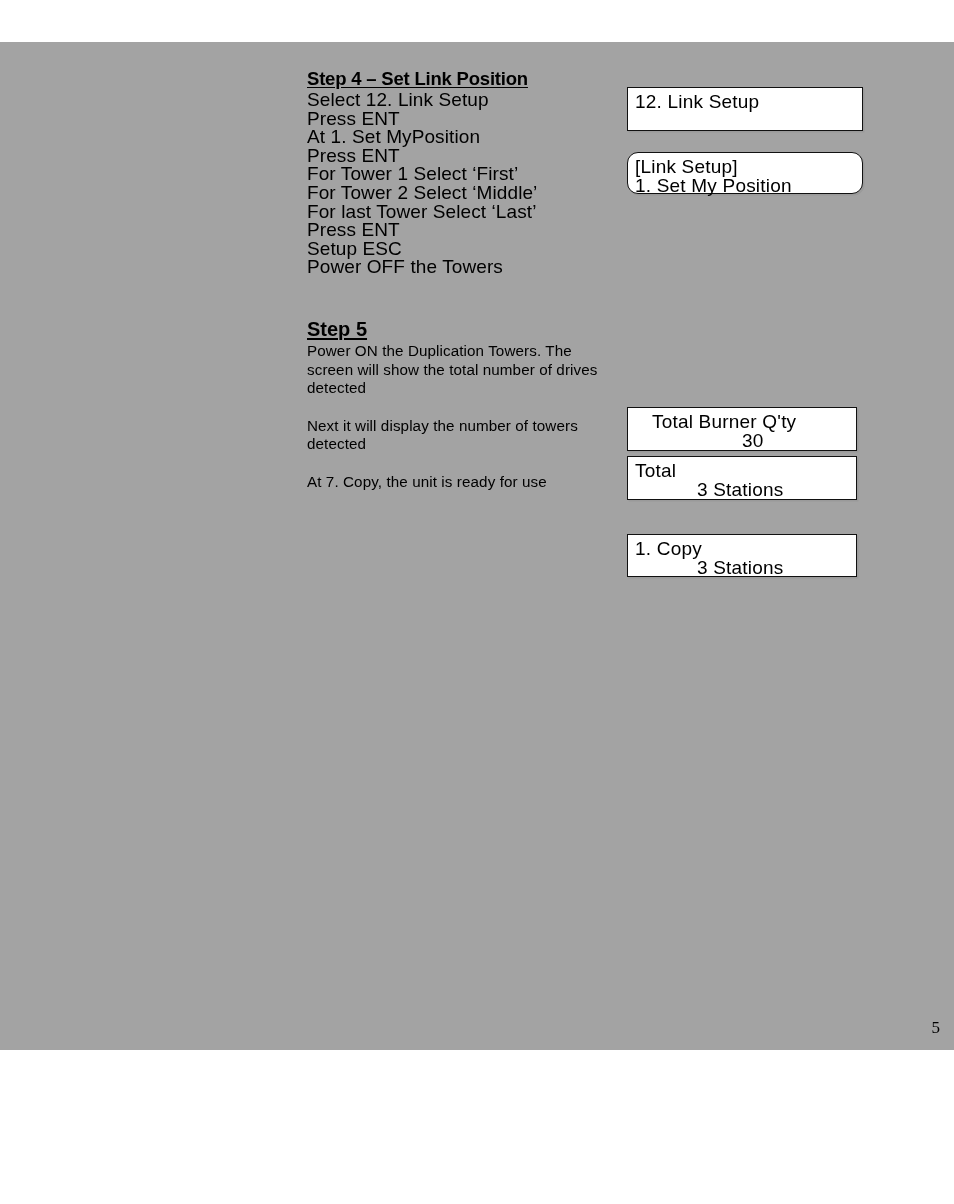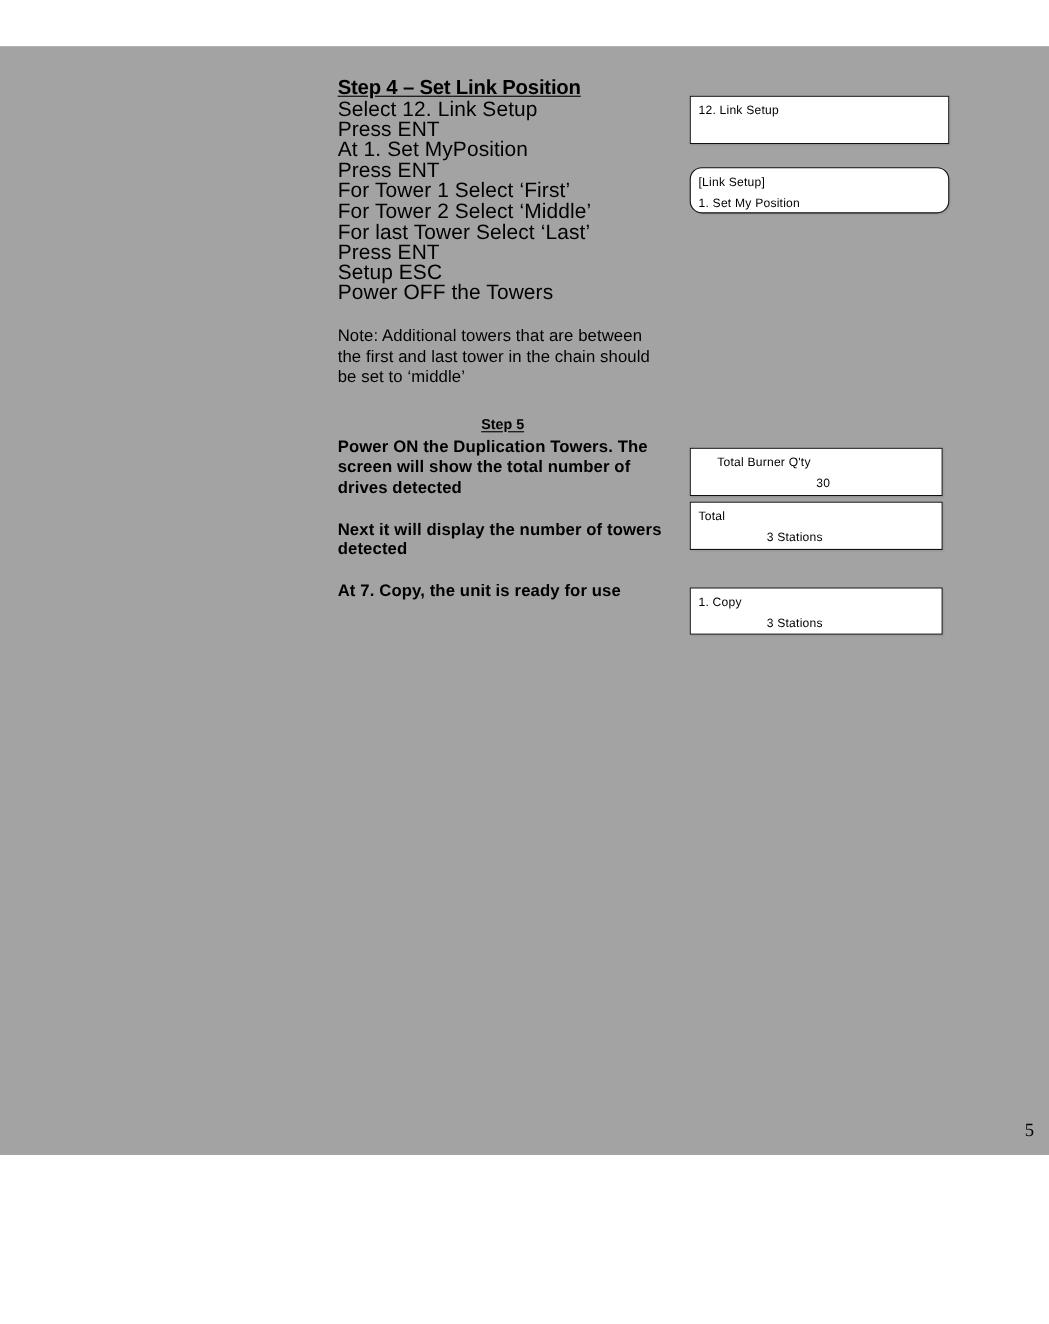--- a/index.html
+++ b/index.html
@@ -59,40 +59,39 @@
     margin: 0;
     width: 297px;
   }
 
   .gap-note { height: 20px; }
   .gap-step5 { height: 22px; }
   .gap-para  { height: 19px; }
 
   .step5-block { margin-top: 0; }
   .step5-heading {
-    font-size: 13px;
+    font-size: 20px;
     font-weight: bold;
     text-decoration: underline;
     text-underline-offset: 2px;
     margin: 0 0 2px 0;
     line-height: 21px;
-    text-align: center;
   }
-  .para-wide { width: 305px; font-weight: bold; }
+  .para-wide { width: 305px; }
 
   
   .lcd {
     position: absolute;
     border: 1.6px solid #111111;
     background: #ffffff;
     box-sizing: border-box;
     box-shadow: 1.5px 1.5px 0 0 #9a9a9a;
   }
   .lcd .row {
-    font-size: 11px;
+    font-size: 19px;
     line-height: 19px;
     letter-spacing: 0.2px;
     white-space: nowrap;
   }
   .lcd .row.left   { text-align: left; }
   .lcd .row.indent { padding-left: 62px; }
   .lcd .row.indent-wide { padding-left: 90px; }
   .lcd-inner {
     padding: 4px 0 0 7px;
   }
@@ -124,21 +123,20 @@
         <li>For Tower 1 Select ‘First’</li>
         <li>For Tower 2 Select ‘Middle’</li>
         <li>For last Tower Select ‘Last’</li>
         <li>Press ENT</li>
         <li>Setup ESC</li>
         <li>Power OFF the Towers</li>
       </ul>
 
       <div class="gap-note"></div>
 
-      <p class="para">Note: Additional towers that are between the first and last tower in the chain should be set to ‘middle’</p>
     </div>
 
     <div class="gap-step5"></div>
 
     <div class="step5-block">
       <div class="step5-heading">Step 5</div>
 
       <p class="para para-wide">Power ON the Duplication Towers.  The screen will show the total number of drives detected</p>
 
       <div class="gap-para"></div>

